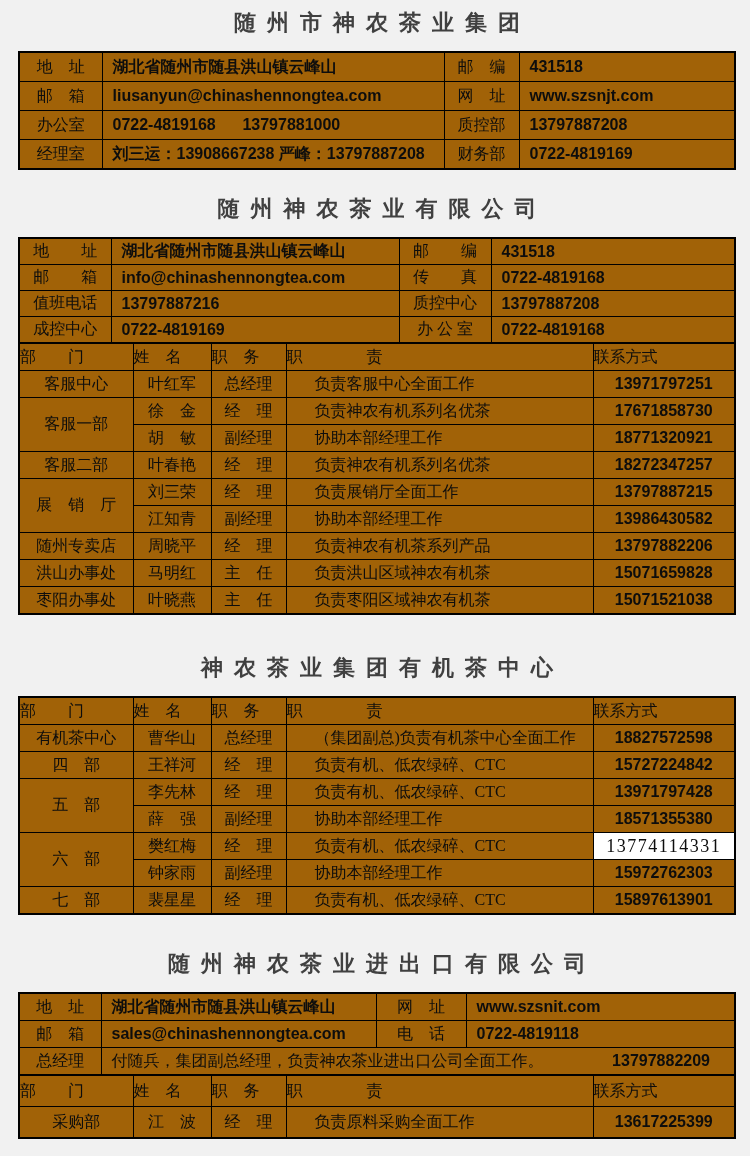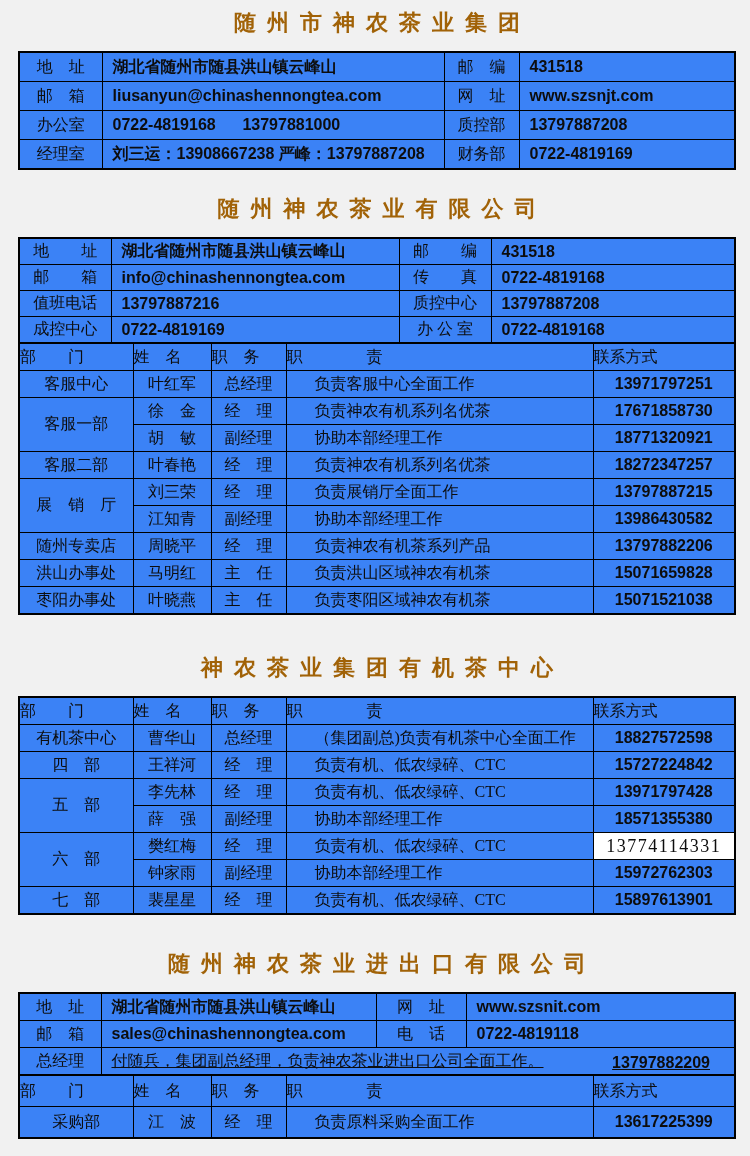--- a/index.html
+++ b/index.html
@@ -7,28 +7,28 @@
     width:750px; height:1156px;
     background:#f1f1f1;
     color:#0d0d0d;
     font-family:"Liberation Serif","DejaVu Serif",serif;
     overflow:hidden;
   }
   .sheet { padding:8px 14px 0 18px; }
   h1.title {
     font-size:22px; font-weight:700; text-align:center;
     letter-spacing:11px; text-indent:11px;
-    margin:0 0 13px 0; white-space:pre; color:#a16207;
+    margin:0 0 13px 0; white-space:pre; color:#404040;
   }
   h1.mt1 { margin-top:24px; }
   h1.mt2 { margin-top:38px; }
   h1.mt3 { margin-top:34px; }
   table {
     border-collapse:collapse; table-layout:fixed;
-    width:716px; background:#3b82f6;
+    width:716px; background:#a16207;
     border:2px solid #000;
   }
   table.stack-follow { margin-top:-2px; }
   td {
     border:1px solid #000;
     font-size:16px; padding:0;
     white-space:pre; overflow:hidden;
     vertical-align:middle;
   }
   .t-g  td { height:28px; }
@@ -39,23 +39,22 @@
 
   td.lbl  { text-align:center; }
   td.val  { font-family:"Liberation Sans","DejaVu Sans",sans-serif; font-weight:700; padding-left:10px; }
   td.hdr  { text-align:left; font-weight:400; }
   td.dept, td.nm, td.pos { text-align:center; }
   td.duty { padding-left:28px; }
   td.ph   { text-align:center; font-family:"Liberation Sans","DejaVu Sans",sans-serif; font-weight:700;margin-top:43px; }
   td.phx  { text-align:center; font-family:"Liberation Serif","DejaVu Serif",serif;
             font-weight:400; font-size:18px; background:#ffffff; letter-spacing:1.5px; }
   td.gm .gmwrap {
-    display:flex; justify-content:space-between; align-items:flex-end;
+    display:flex; justify-content:space-between; align-items:center;
     padding:0 24px 0 10px;
-    text-decoration:underline;
   }
   td.gm .gmph { font-family:"Liberation Sans","DejaVu Sans",sans-serif; font-weight:700; }
 </style>
 </head>
 <body>
 
 <div class="sheet">
 
   <section>
     <h1 class="title">随州市神农茶业集团</h1>

